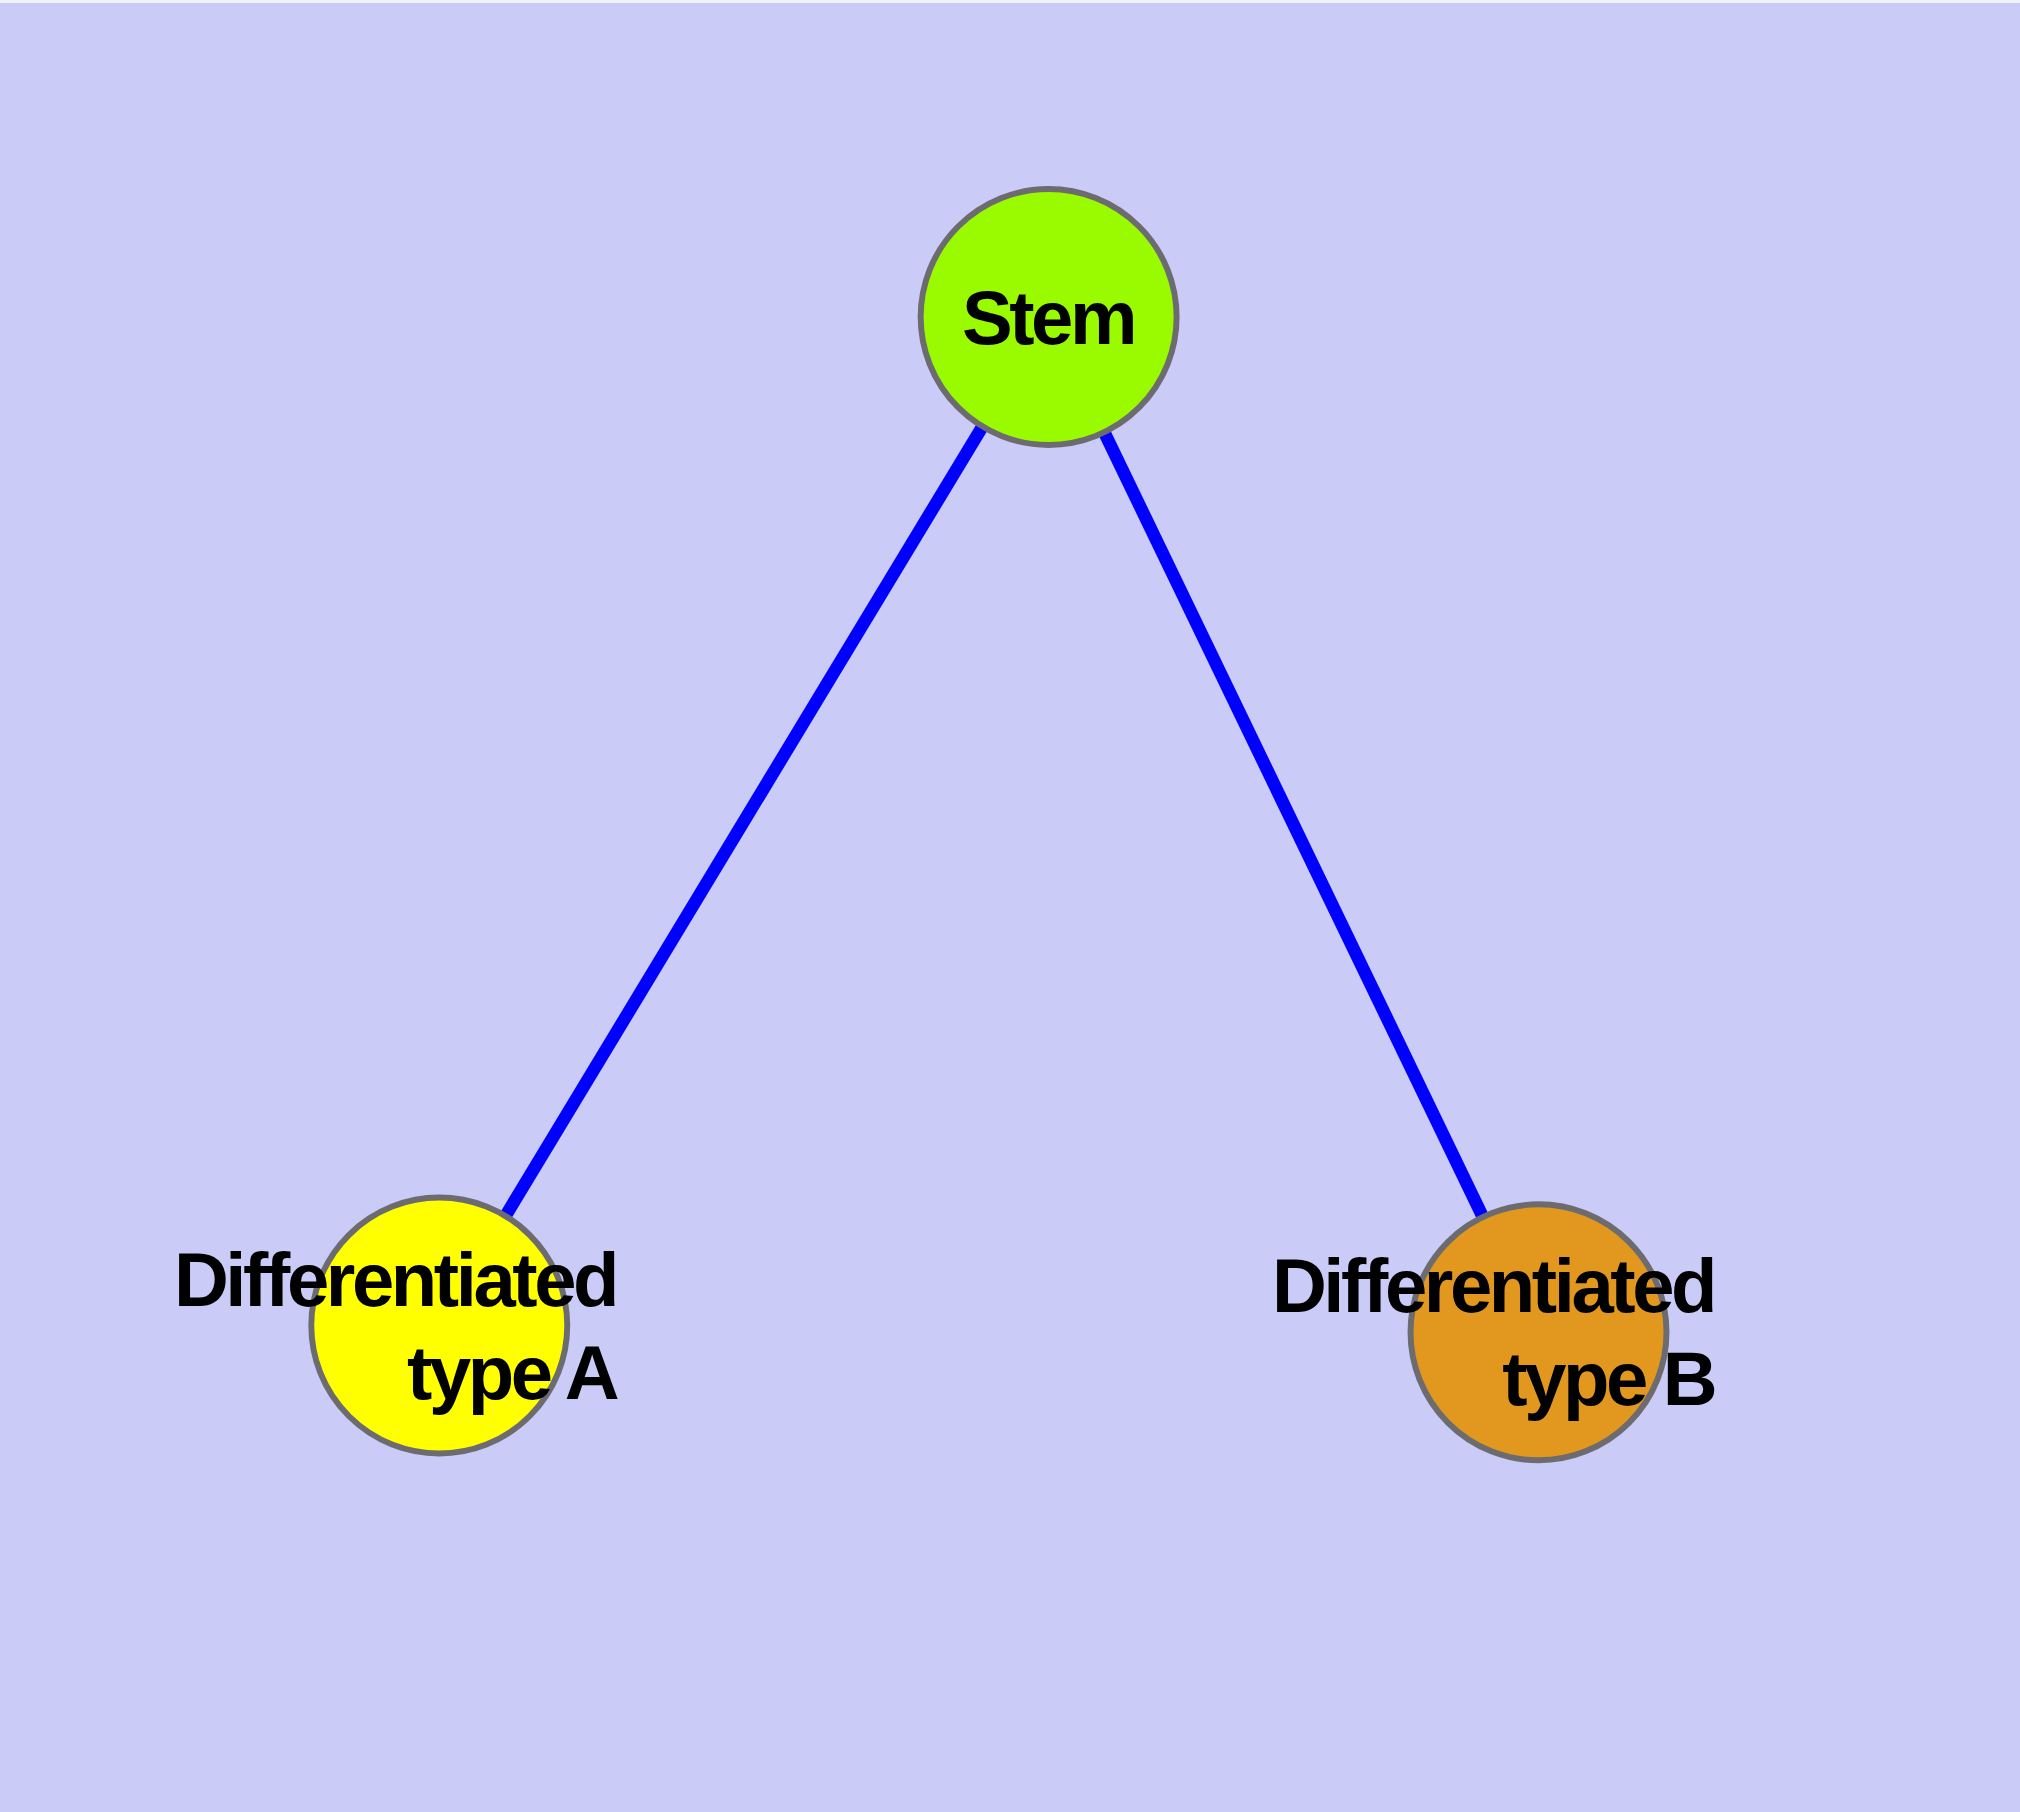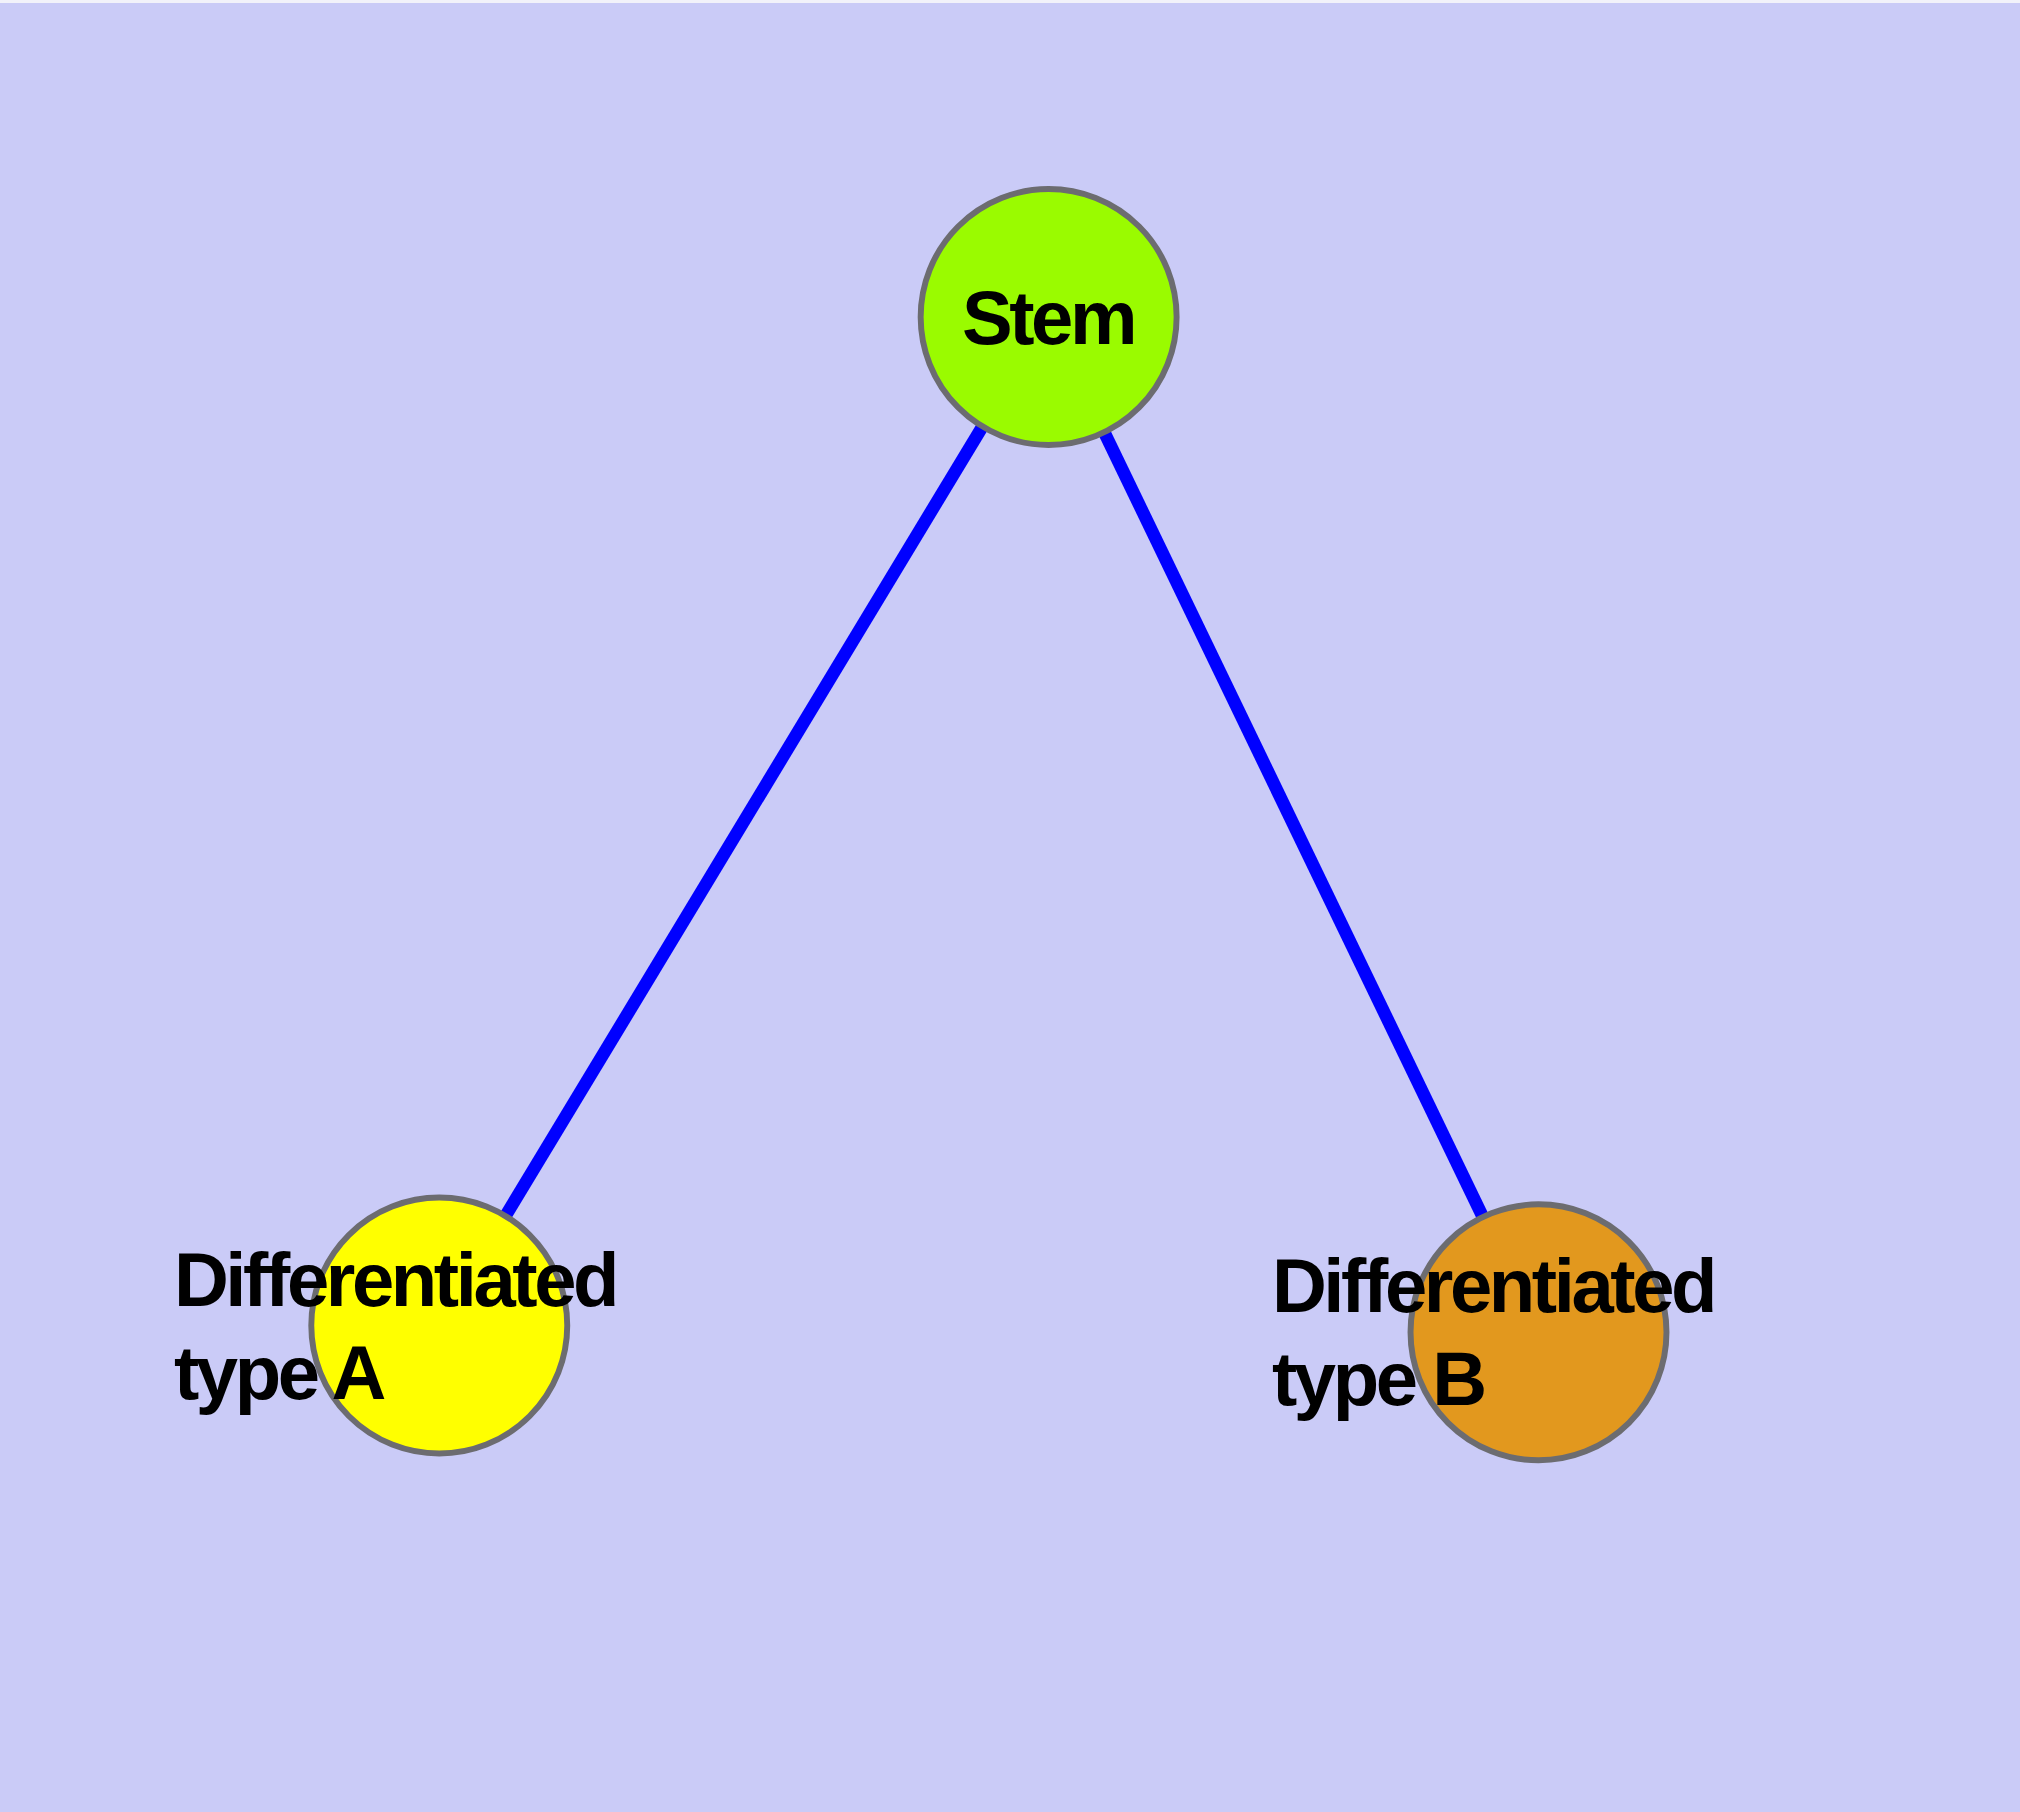--- a/index.html
+++ b/index.html
@@ -26,21 +26,21 @@
   .labels {
     position: absolute;
     top: 0; left: 0;
     width: 100%;
     height: 100%;
     pointer-events: none;
   }
   .node-label {
     position: absolute;
     transform: translate(-50%, -50%);
-    text-align: left;
+    text-align: right;
     font-weight: bold;
     font-size: 76px;
     line-height: 93px;
     letter-spacing: -3.4px;
     white-space: pre-line;
     color: #000000;
   }
 </style>
 </head>
 <body>

